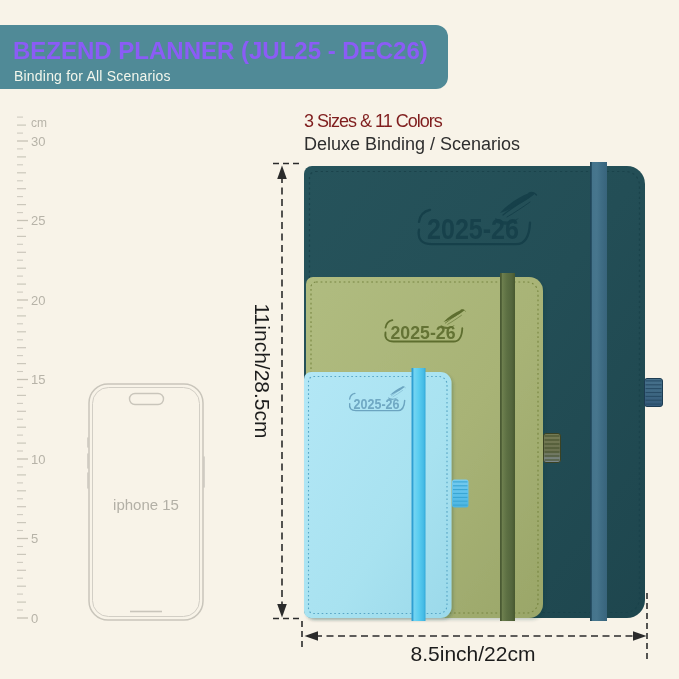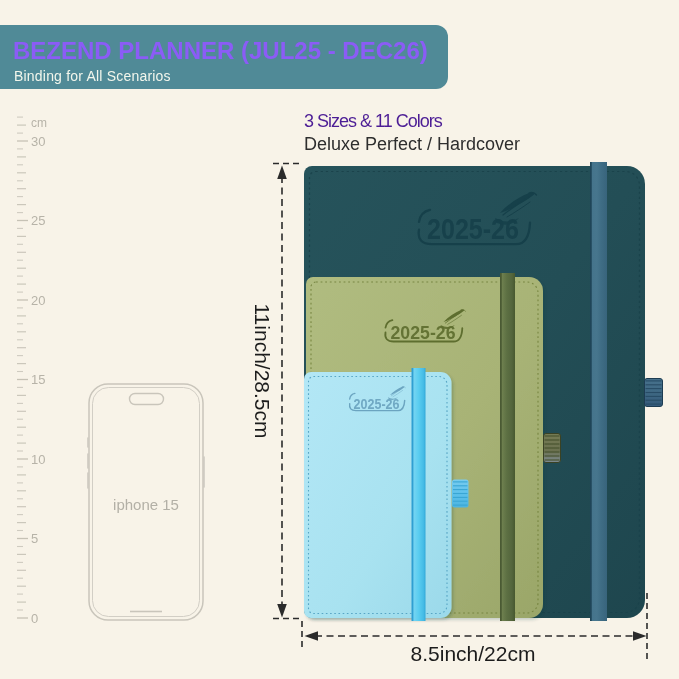--- a/index.html
+++ b/index.html
@@ -8,23 +8,23 @@
 </style>
 </head>
 <body>
 
 <div class="abs" style="left:-12px;top:25px;width:460px;height:64px;background:#508a97;border-radius:12px;"></div>
 
 <div class="abs" style="left:13px;top:37px;width:440px;font-size:24px;font-weight:bold;color:#8b5cf6;">BEZEND PLANNER (JUL25 - DEC26)</div>
 
 <div class="abs" style="left:14px;top:68px;font-size:14px;color:#f2f6ec;letter-spacing:0.2px;">Binding for All Scenarios</div>
 
-<div class="abs" style="left:304px;top:111px;font-size:18px;color:#4c1d95;letter-spacing:-1px;">3 Sizes &amp; 11 Colors</div>
-
-<div class="abs" style="left:304px;top:134px;font-size:18px;color:#2e2e2e;">Deluxe Perfect / Hardcover</div>
+<div class="abs" style="left:304px;top:111px;font-size:18px;color:#7f1d1d;letter-spacing:-1px;">3 Sizes &amp; 11 Colors</div>
+
+<div class="abs" style="left:304px;top:134px;font-size:18px;color:#2e2e2e;">Deluxe Binding / Scenarios</div>
 <svg class="abs" style="left:0;top:0" width="679" height="679" viewBox="0 0 679 679">
 
 <defs>
 <linearGradient id="gBig" x1="0" y1="0" x2="1" y2="1">
 <stop offset="0" stop-color="#26535b"></stop>
         <stop offset="0.5" stop-color="#234e56"></stop>
         <stop offset="1" stop-color="#1e464e"></stop>
 </linearGradient>
 <linearGradient id="gMed" x1="0" y1="0" x2="1" y2="1">
 <stop offset="0" stop-color="#b0bc80"></stop>

